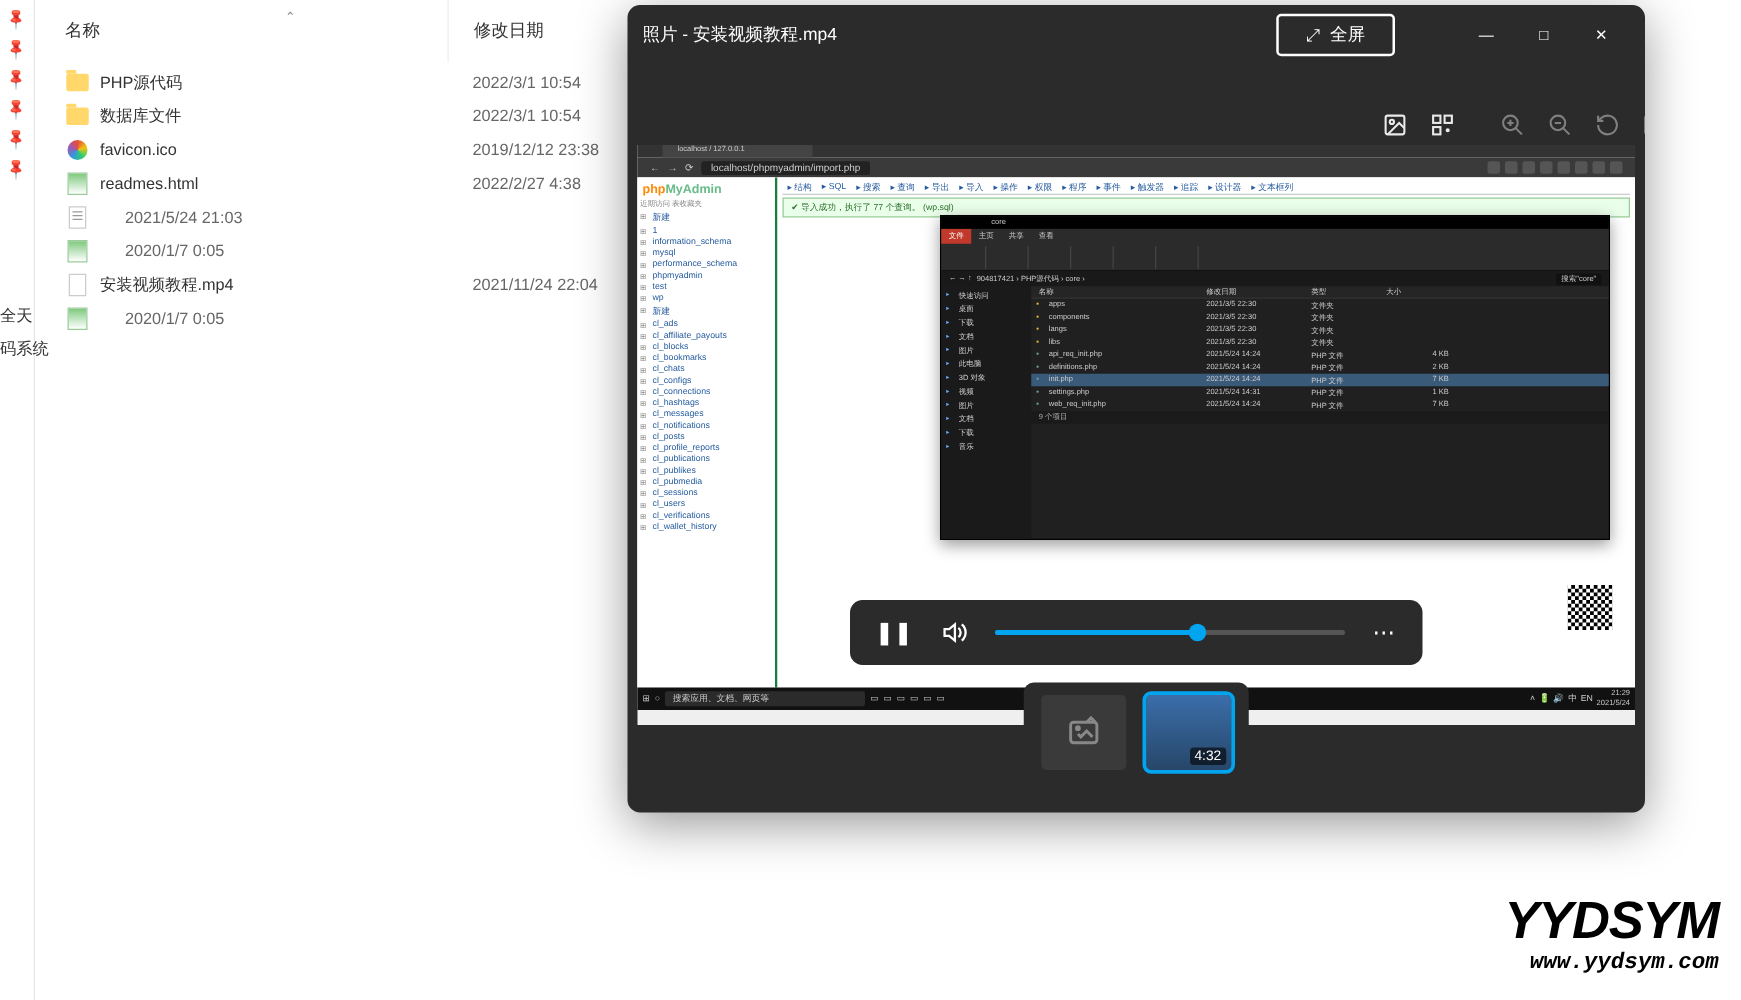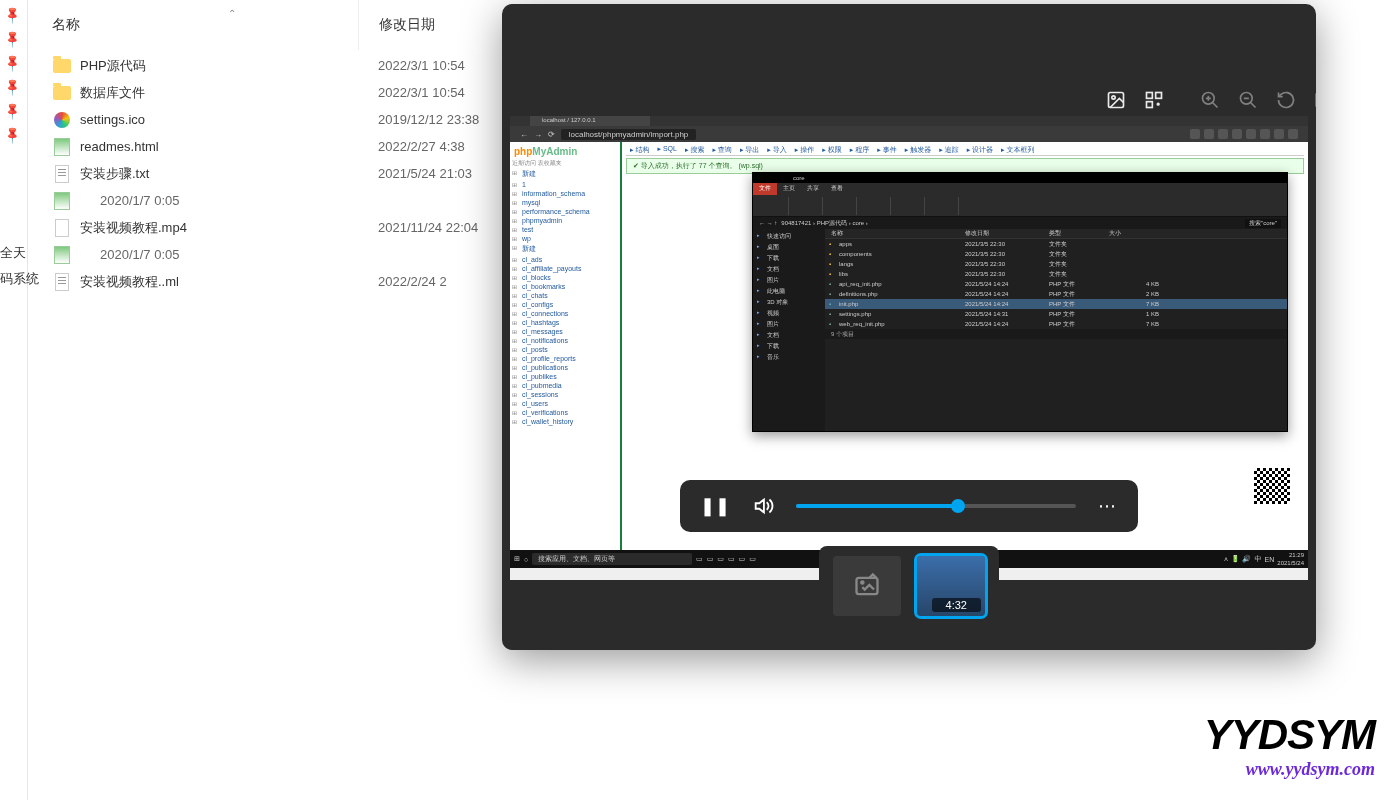--- a/index.html
+++ b/index.html
@@ -92,26 +92,26 @@
 .pb-btn { color:#fff; font-size:18px; }
 .pb-track { flex:1; height:4px; background:#555; border-radius:2px; position:relative; }
 .pb-fill { position:absolute; left:0; top:0; height:100%; width:58%; background:#00a4ef; border-radius:2px; }
 .pb-thumb { position:absolute; left:58%; top:50%; width:14px; height:14px; background:#00a4ef; border-radius:50%; transform:translate(-50%,-50%); }
 .pb-more { color:#fff; font-size:18px; letter-spacing:2px; }
 
 
 .strip { position:absolute; left:50%; transform:translateX(-50%); bottom:24px; display:flex; gap:16px; background:#2b2b2b; padding:10px 14px; border-radius:8px; }
 .strip-item { width:68px; height:60px; border-radius:4px; background:#3a3a3a; display:flex; align-items:center; justify-content:center; color:#888; position:relative; }
 .strip-item.sel { outline:3px solid #00a4ef; background: linear-gradient(#3b6eaa,#274669); }
-.strip-time { position:absolute; right:4px; bottom:4px; background:rgba(0,0,0,.6); color:#fff; font-size:11px; padding:1px 14px; border-radius:3px; }
+.strip-time { position:absolute; right:4px; bottom:4px; background:rgba(0,0,0,.6); color:#fff; font-size:11px; padding:1px 4px; border-radius:3px; }
 
 
 .wm { position:absolute; right:18px; bottom:20px; text-align:right; }
 .wm .big { font-family: "Arial Black", sans-serif; font-size:42px; font-style:italic; font-weight:900; color:#000; letter-spacing:-1px;margin-left:48px; }
-.wm .url { font-family: Liberation Serif, serif; font-size:18px; font-style:italic; font-weight:bold; color:#6d28d9; }
+.wm .url { font-family: Liberation Mono, monospace; font-size:18px; font-style:italic; font-weight:bold; color:#000000; }
 
 svg { display:block; }
 </style>
 </head>
 <body>
 
 <div class="explorer">
   <div class="exp-sidebar">
     <div class="pin">📌</div>
     <div class="pin">📌</div>
@@ -141,35 +141,34 @@
         <span class="icon">
           <span class="folder-icon"></span>
         </span>
         <span class="fname">数据库文件</span>
         <span class="fdate">2022/3/1 10:54</span>
       </div>
       <div class="file-row">
         <span class="icon">
           <span class="ico-icon"></span>
         </span>
-        <span class="fname">settings.ico</span>
+        <span class="fname">favicon.ico</span>
         <span class="fdate">2019/12/12 23:38</span>
       </div>
       <div class="file-row">
         <span class="icon">
           <span class="html-icon"></span>
         </span>
         <span class="fname">readmes.html</span>
         <span class="fdate">2022/2/27 4:38</span>
       </div>
       <div class="file-row">
         <span class="icon">
           <span class="txt-icon"></span>
         </span>
-        <span class="fname">安装步骤.txt</span>
         <span class="fdate">2021/5/24 21:03</span>
       </div>
       <div class="file-row">
         <span class="icon">
           <span class="html-icon"></span>
         </span>
         <span class="fdate">2020/1/7 0:05</span>
       </div>
       <div class="file-row">
         <span class="icon">
@@ -177,31 +176,35 @@
         </span>
         <span class="fname">安装视频教程.mp4</span>
         <span class="fdate">2021/11/24 22:04</span>
       </div>
       <div class="file-row">
         <span class="icon">
           <span class="html-icon"></span>
         </span>
         <span class="fdate">2020/1/7 0:05</span>
       </div>
-      <div class="file-row">
-        <span class="icon">
-          <span class="txt-icon"></span>
-        </span>
-        <span class="fname">安装视频教程..ml</span>
-        <span class="fdate">2022/2/24 2</span>
-      </div>
     </div>
 </div>
 
 <div class="photos">
+  <div class="titlebar">
+    <div class="title">照片 - 安装视频教程.mp4</div>
+    <div class="spacer"></div>
+    <div class="fullscreen-btn">
+      <span>⤢</span>
+      <span>全屏</span>
+    </div>
+    <div class="win-btn">—</div>
+    <div class="win-btn">□</div>
+    <div class="win-btn">✕</div>
+  </div>
 
   <div class="toolbar">
     <div class="tool-ico">
       <svg width="20" height="20" viewBox="0 0 24 24" fill="none" stroke="#fff" stroke-width="2">
           <rect x="3" y="3" width="18" height="18" rx="2"></rect>
           <circle cx="9" cy="9" r="2"></circle>
           <path d="M21 15l-5-5L5 21"></path>
         </svg>
     </div>
     <div class="tool-ico">

